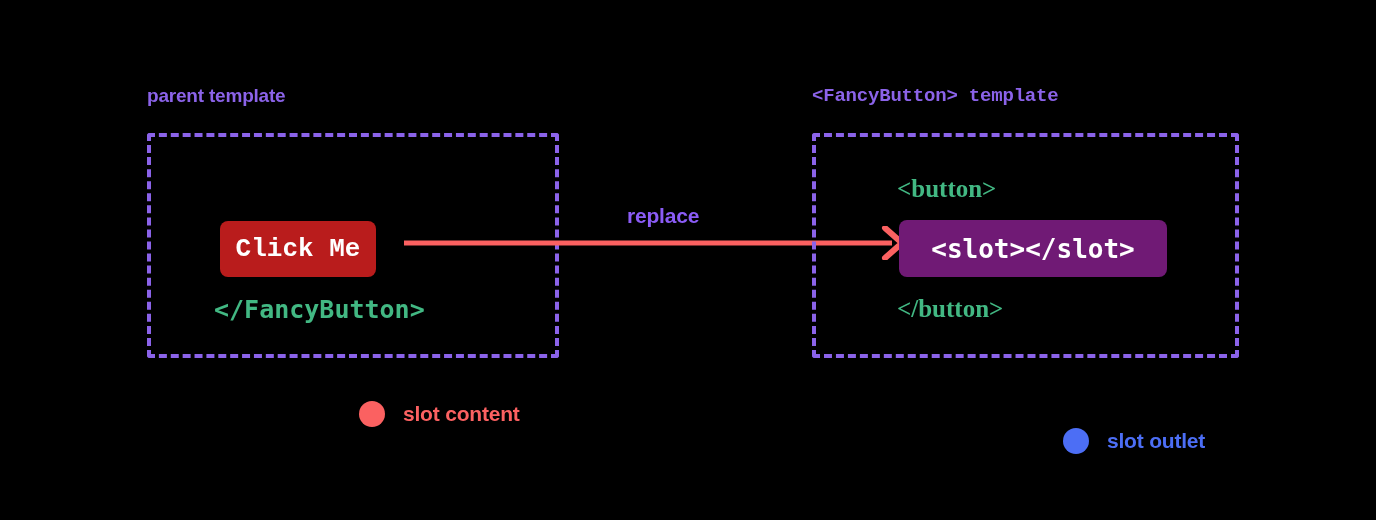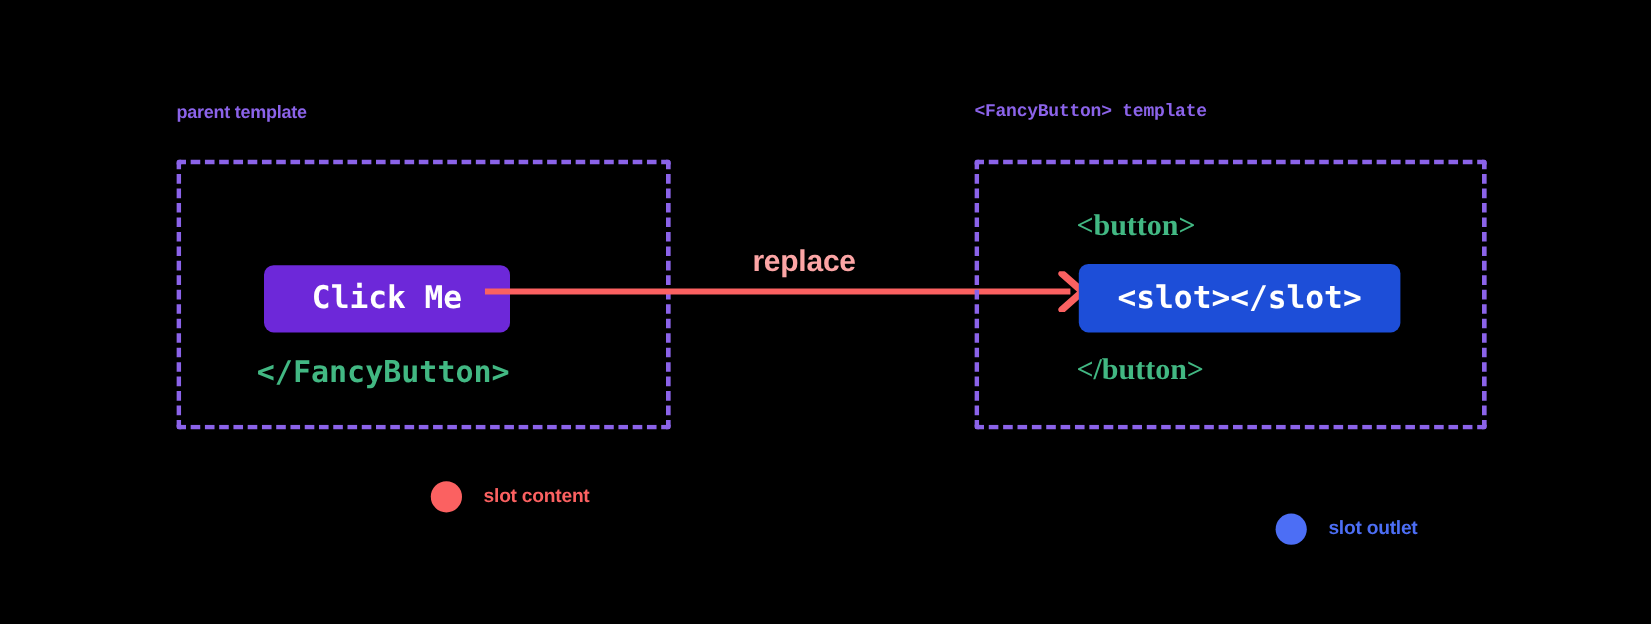--- a/index.html
+++ b/index.html
@@ -19,21 +19,21 @@
   .stage {
     position: absolute;
     inset: 0;
   }
 
   
   .caption {
     position: absolute;
     font-family: "Liberation Sans", sans-serif;
     font-weight: bold;
-    font-size: 15px;
+    font-size: 19px;
     letter-spacing: -0.2px;
     color: #8b63e9;
     white-space: nowrap;
   }
   #caption-left  { left: 147px; top: 85px; }
   #caption-right { left: 812px; top: 85px; font-family: Liberation Mono, monospace; }
 
   
   .template-box {
     position: absolute;
@@ -68,65 +68,66 @@
     justify-content: center;
     border-radius: 8px;
     font-family: "DejaVu Sans Mono", "Liberation Mono", monospace;
     font-weight: bold;
     font-size: 26px;
     color: #ffffff;
     white-space: pre;
     letter-spacing: 0px;
   }
   #chip-slot-content {
-    left: 220px; top: 221px; width: 205px; height: 56px;
-    background: #6d28d9;
+    left: 220px; top: 221px; width: 156px; height: 56px;
+    background: #b91c1c;
+    font-family: Liberation Mono, monospace;
   }
   #chip-slot-outlet {
     left: 899px; top: 220px; width: 268px; height: 57px;
-    background: #1d4ed8;
+    background: #701a75;
   }
 
   
   #arrow-group {
     position: absolute;
     left: 404px;
     top: 226px;
     width: 500px;
     height: 34px;
   }
   #arrow-label {
     position: absolute;
     left: 627px;
     top: 204px;
     font-family: "Liberation Sans", sans-serif;
     font-weight: bold;
-    font-size: 25px;
-    color: #fca5a5;
+    font-size: 21px;
+    color: #8b5cf6;
     white-space: nowrap;
     letter-spacing: -0.2px;
   }
 
   
   .legend {
     position: absolute;
     display: flex;
     align-items: center;
     gap: 18px;
   }
   .legend-dot {
     width: 26px;
     height: 26px;
     border-radius: 50%;
     flex: 0 0 auto;
   }
   .legend-label {
     font-family: "Liberation Sans", sans-serif;
     font-weight: bold;
-    font-size: 16px;
+    font-size: 21px;
     letter-spacing: -0.2px;
     white-space: nowrap;
   }
   #legend-slot-content { left: 359px; top: 401px; }
   #legend-slot-content .legend-dot  { background: #fb6161; }
   #legend-slot-content .legend-label{ color: #fb6161; }
 
   #legend-slot-outlet { left: 1063px; top: 401px; margin-top: 27px; }
   #legend-slot-outlet .legend-dot  { background: #4c6ef5; }
   #legend-slot-outlet .legend-label{ color: #4c6ef5; }

